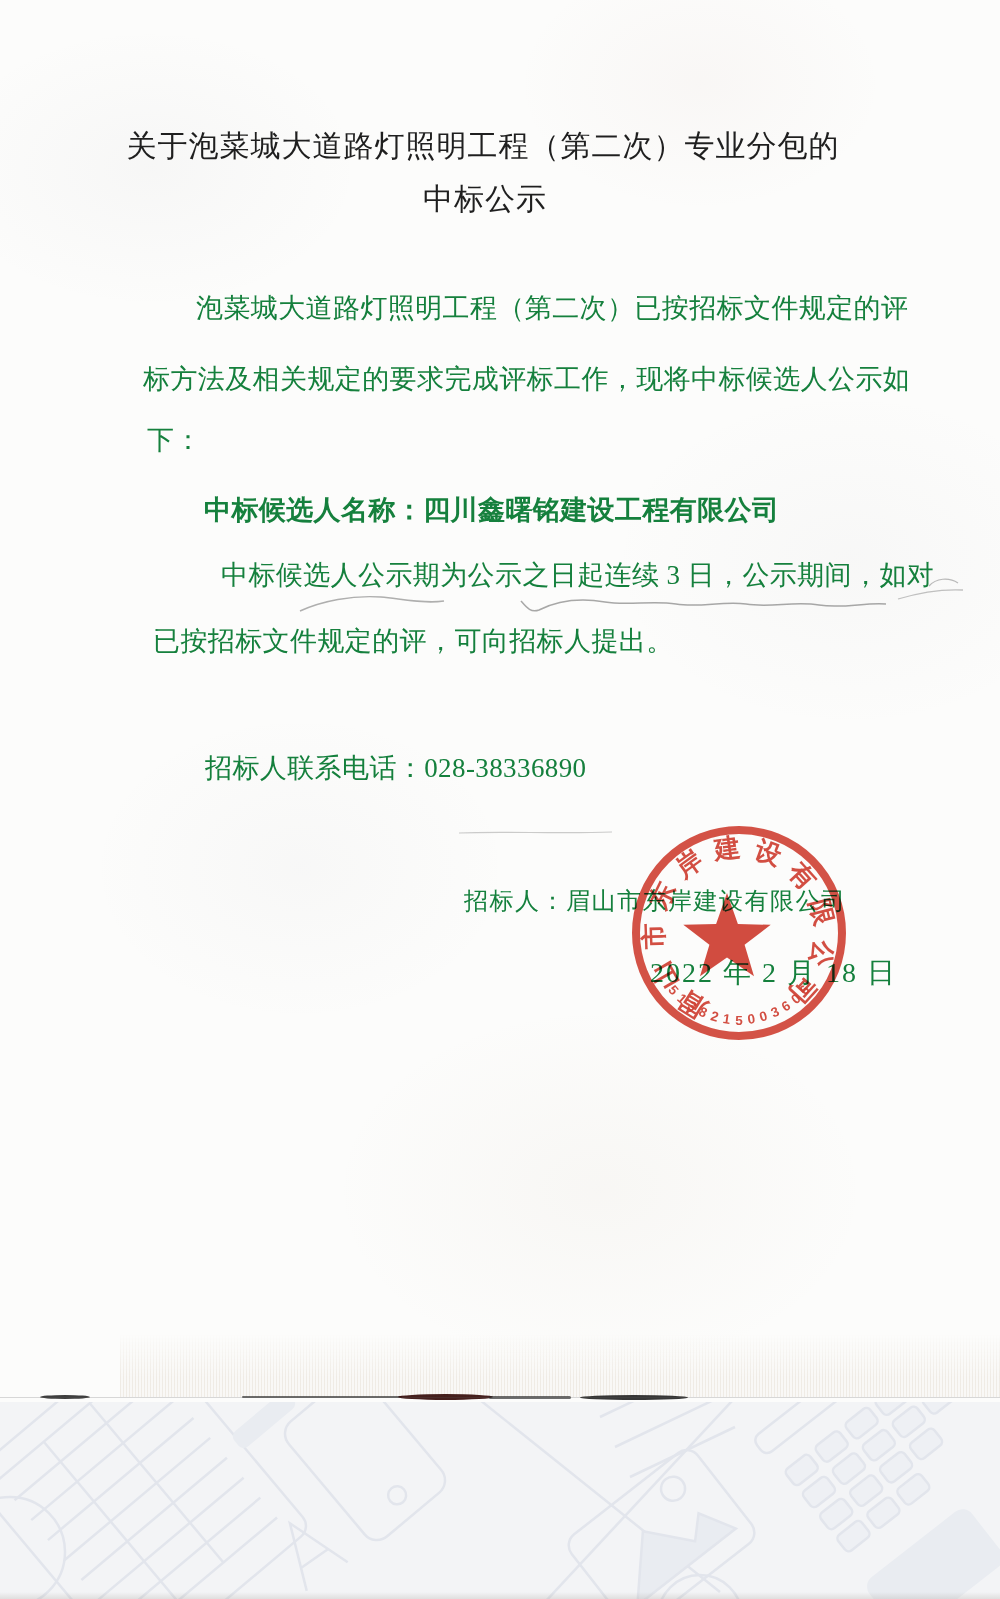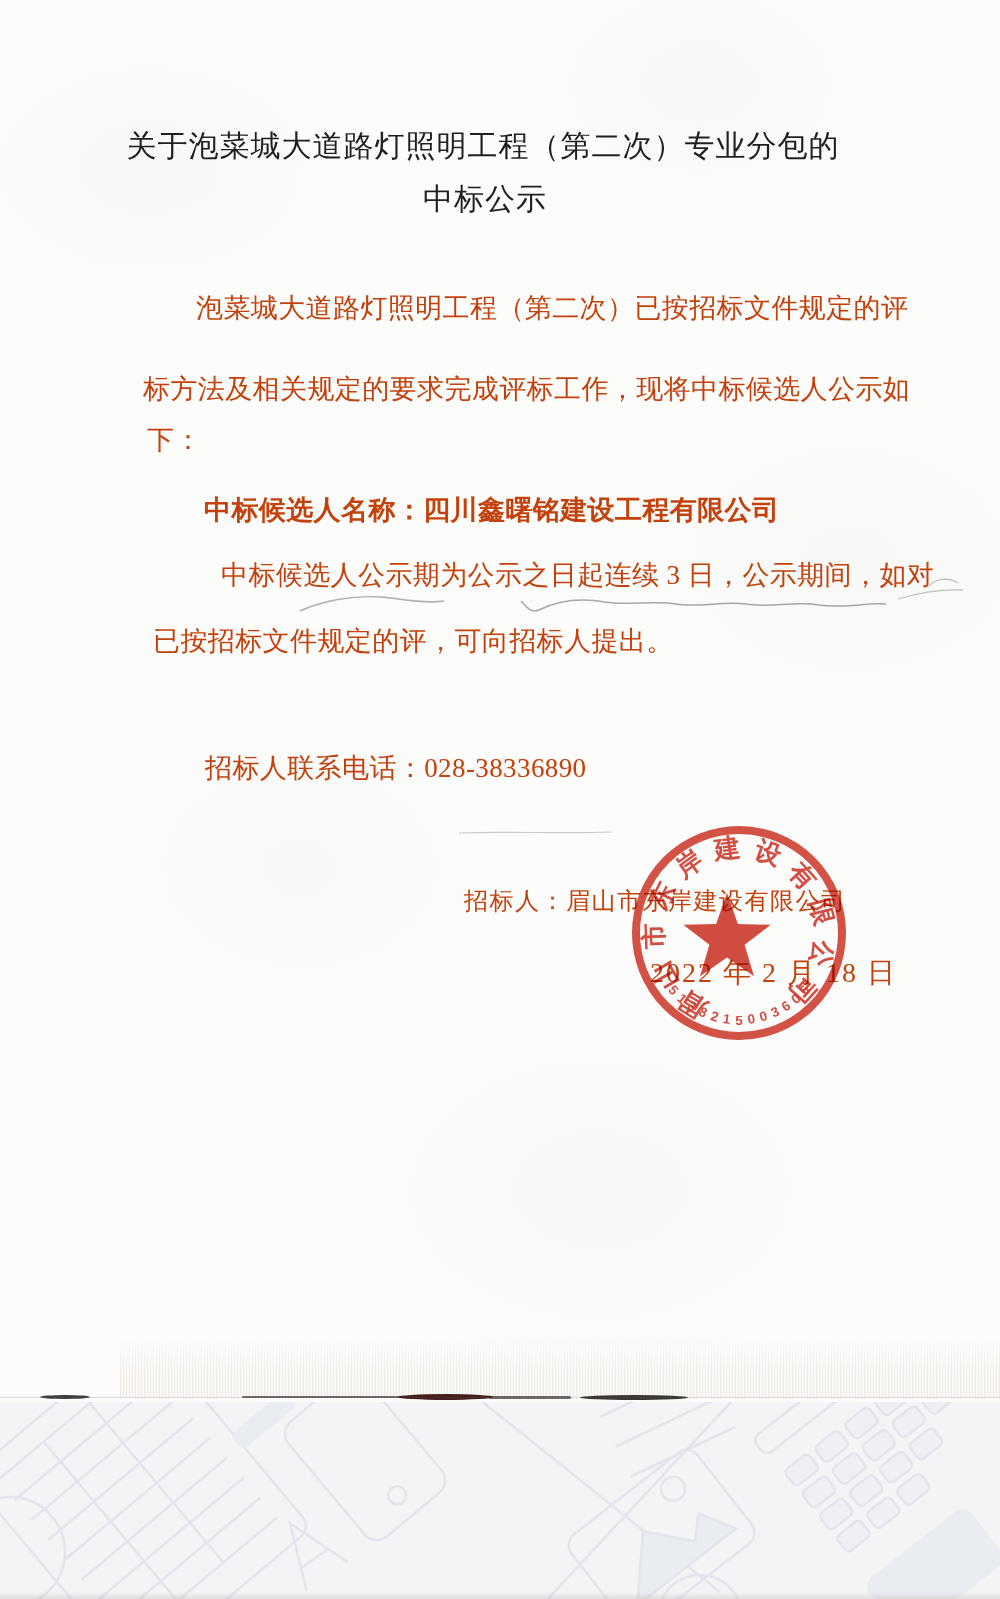--- a/index.html
+++ b/index.html
@@ -11,26 +11,26 @@
   
   .paper{
     position:absolute;left:0;top:0;width:1000px;height:1400px;
     background-image:
       radial-gradient(300px 200px at 15% 12%, rgba(130,130,140,.045), transparent 70%),
       radial-gradient(260px 180px at 70% 6%, rgba(190,150,140,.05), transparent 70%),
       radial-gradient(340px 240px at 85% 40%, rgba(140,140,150,.04), transparent 70%),
       radial-gradient(300px 220px at 30% 62%, rgba(130,130,140,.035), transparent 70%),
       radial-gradient(380px 260px at 60% 85%, rgba(170,150,120,.05), transparent 70%);
   }
-  .line{position:absolute;color:#c2410c;font-size:27px;line-height:34px;white-space:pre;letter-spacing:.4px;}
+  .line{position:absolute;color:#15803d;font-size:27px;line-height:34px;white-space:pre;letter-spacing:.4px;}
   .title{position:absolute;left:0;right:0;text-align:center;color:#1f1f1f;font-size:30px;line-height:36px;letter-spacing:1px;white-space:pre;}
   #title1{top:128px;transform:translateX(-17px);}
   #title2{top:181px;transform:translateX(-15px);}
   #p1l1{left:196px;top:291px;}
-  #p1l2{left:143px;top:372px;}
+  #p1l2{left:143px;top:362px;}
   #p1l3{left:147px;top:423px;}
   #candidate{left:204px;top:493px;font-weight:bold;}
   #period1{left:205px;top:558px;margin-left:16px;}
   #period2{left:153px;top:624px;}
   #phone{left:205px;top:751px;text-align:center;}
   #signer{left:464px;top:884px;letter-spacing:1.5px;font-size:24px;}
   #dateline{left:650px;top:956px;letter-spacing:2px;font-size:28px;}
   #seal-svg{position:absolute;left:609px;top:803px;width:260px;height:260px;mix-blend-mode:multiply;opacity:.95;}
   #artifacts{position:absolute;left:0;top:0;pointer-events:none;}
   

